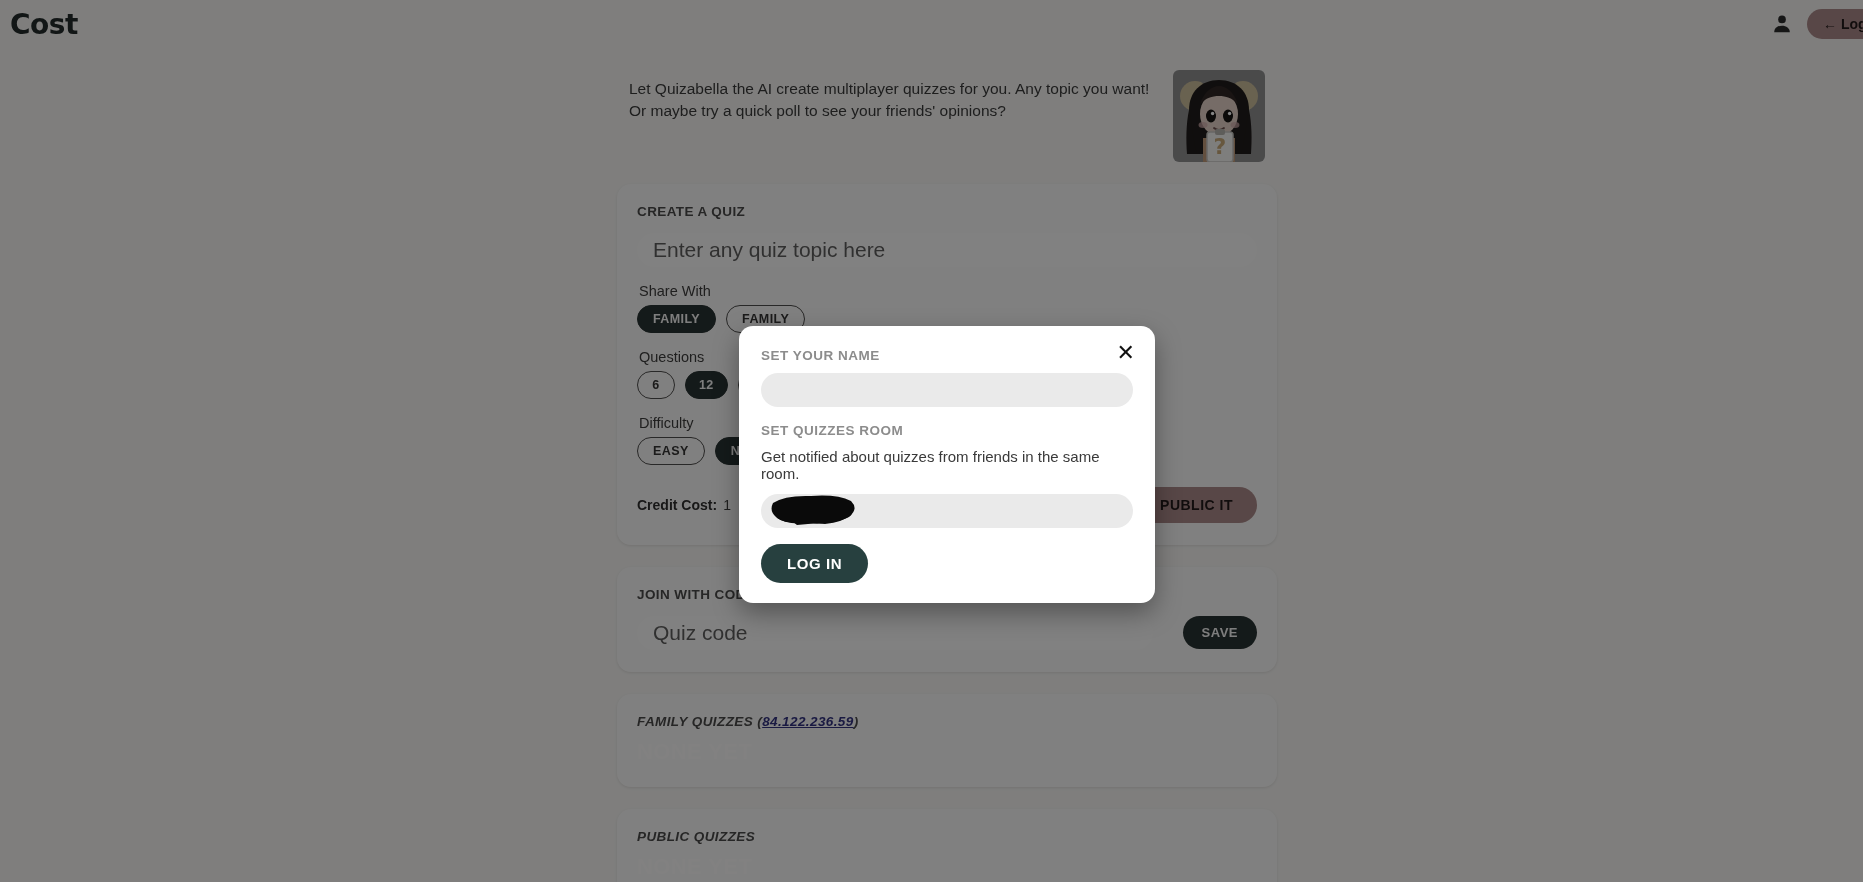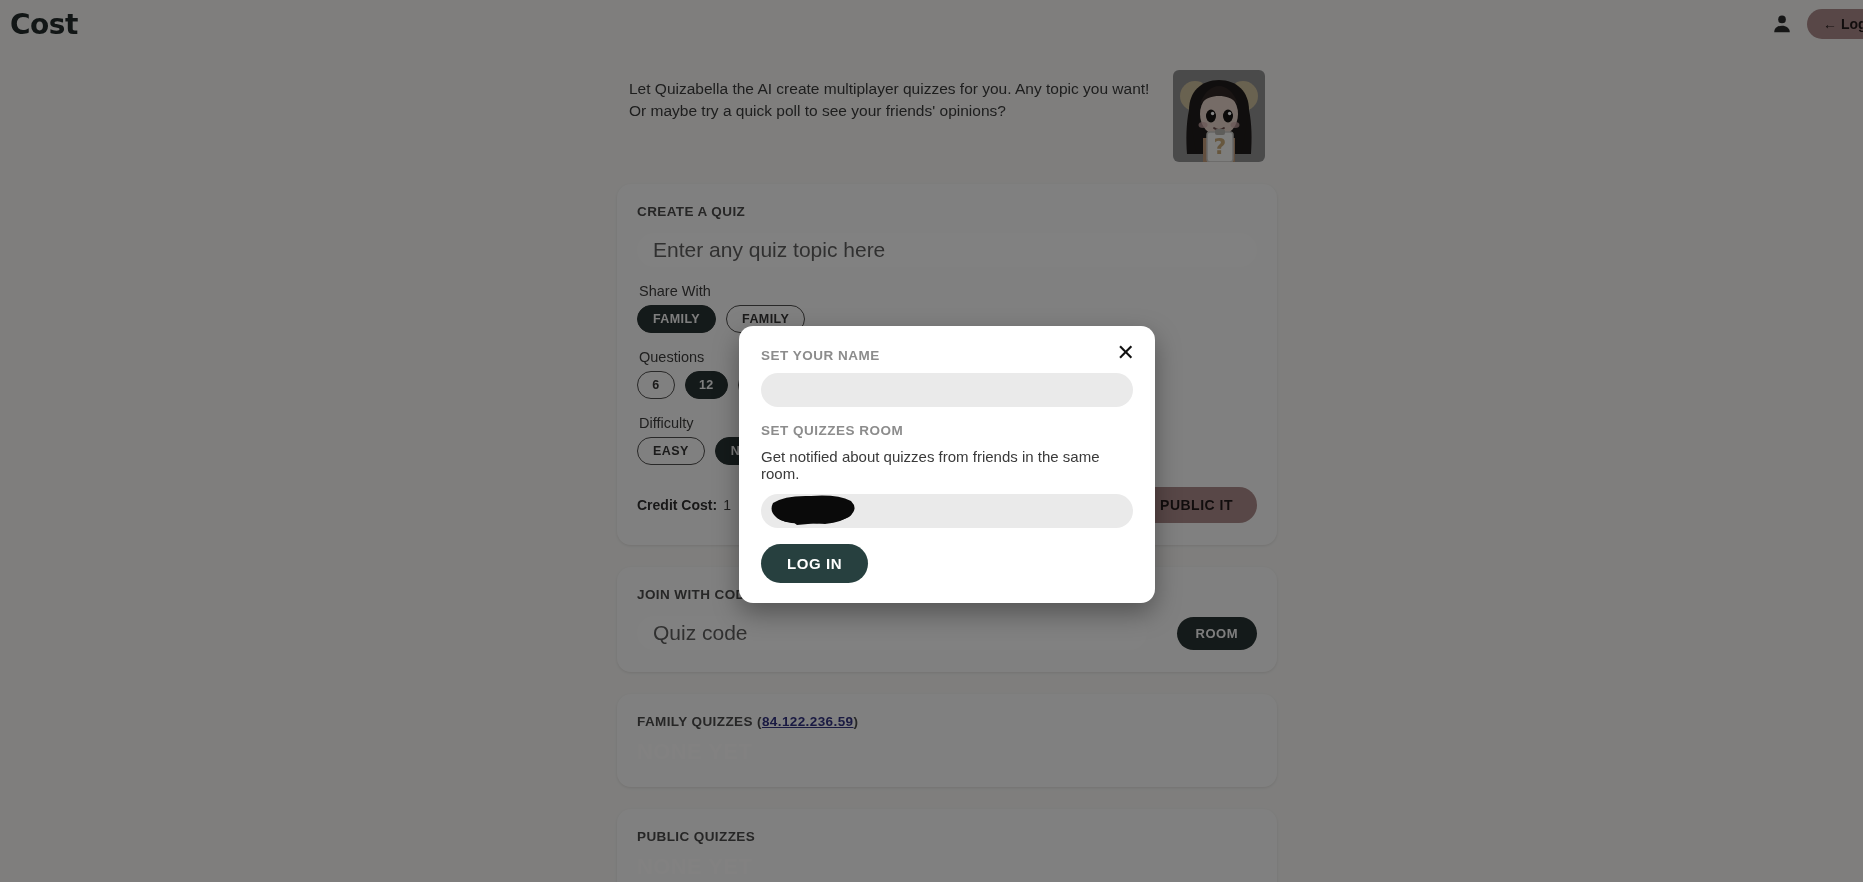--- a/index.html
+++ b/index.html
@@ -169,21 +169,21 @@
     font-size: 14px;
     font-weight: 800;
     letter-spacing: 0.5px;
     padding: 10px 24px;
     cursor: pointer;
     font-family: "Liberation Sans", sans-serif;
   }
 
   .join-row {
     display: flex;
-    align-items: flex-end;
+    align-items: flex-start;
     gap: 30px;
   }
   .join-row .text-input { flex: 1; }
   .join-btn {
     background: #1d3434;
     color: #f2f2f2;
     border: none;
     border-radius: 999px;
     font-size: 13px;
     font-weight: 800;
@@ -192,20 +192,21 @@
     cursor: pointer;
     font-family: "Liberation Sans", sans-serif;
   }
 
   .list-title {
     font-size: 13.5px;
     font-weight: 700;
     letter-spacing: 0.4px;
     color: #4a4a4a;
     margin-bottom: 10px;
+    font-style: italic;
   }
   .ip-link {
     color: #2b2bd8;
     text-decoration: underline;
     font-weight: 700;
   }
   .none-yet {
     font-size: 22px;
     font-weight: 700;
     letter-spacing: 0.4px;
@@ -367,21 +368,21 @@
           <b>Credit Cost:</b><span class="v">1</span>
         </div>
         <button class="create-btn">PUBLIC IT</button>
       </div>
     </div>
 
     <div class="card">
       <div class="card-label">JOIN WITH CODE</div>
       <div class="join-row">
         <input class="text-input" placeholder="Quiz code" style="">
-        <button class="join-btn">ROOM</button>
+        <button class="join-btn">SAVE</button>
       </div>
     </div>
 
     <div class="card">
       <div class="list-title"><span>FAMILY QUIZZES (</span><a class="ip-link" href="#">84.122.236.59</a><span>)</span></div>
       <div class="none-yet">NONE YET</div>
     </div>
 
     <div class="card">
       <div class="list-title">PUBLIC QUIZZES</div>

